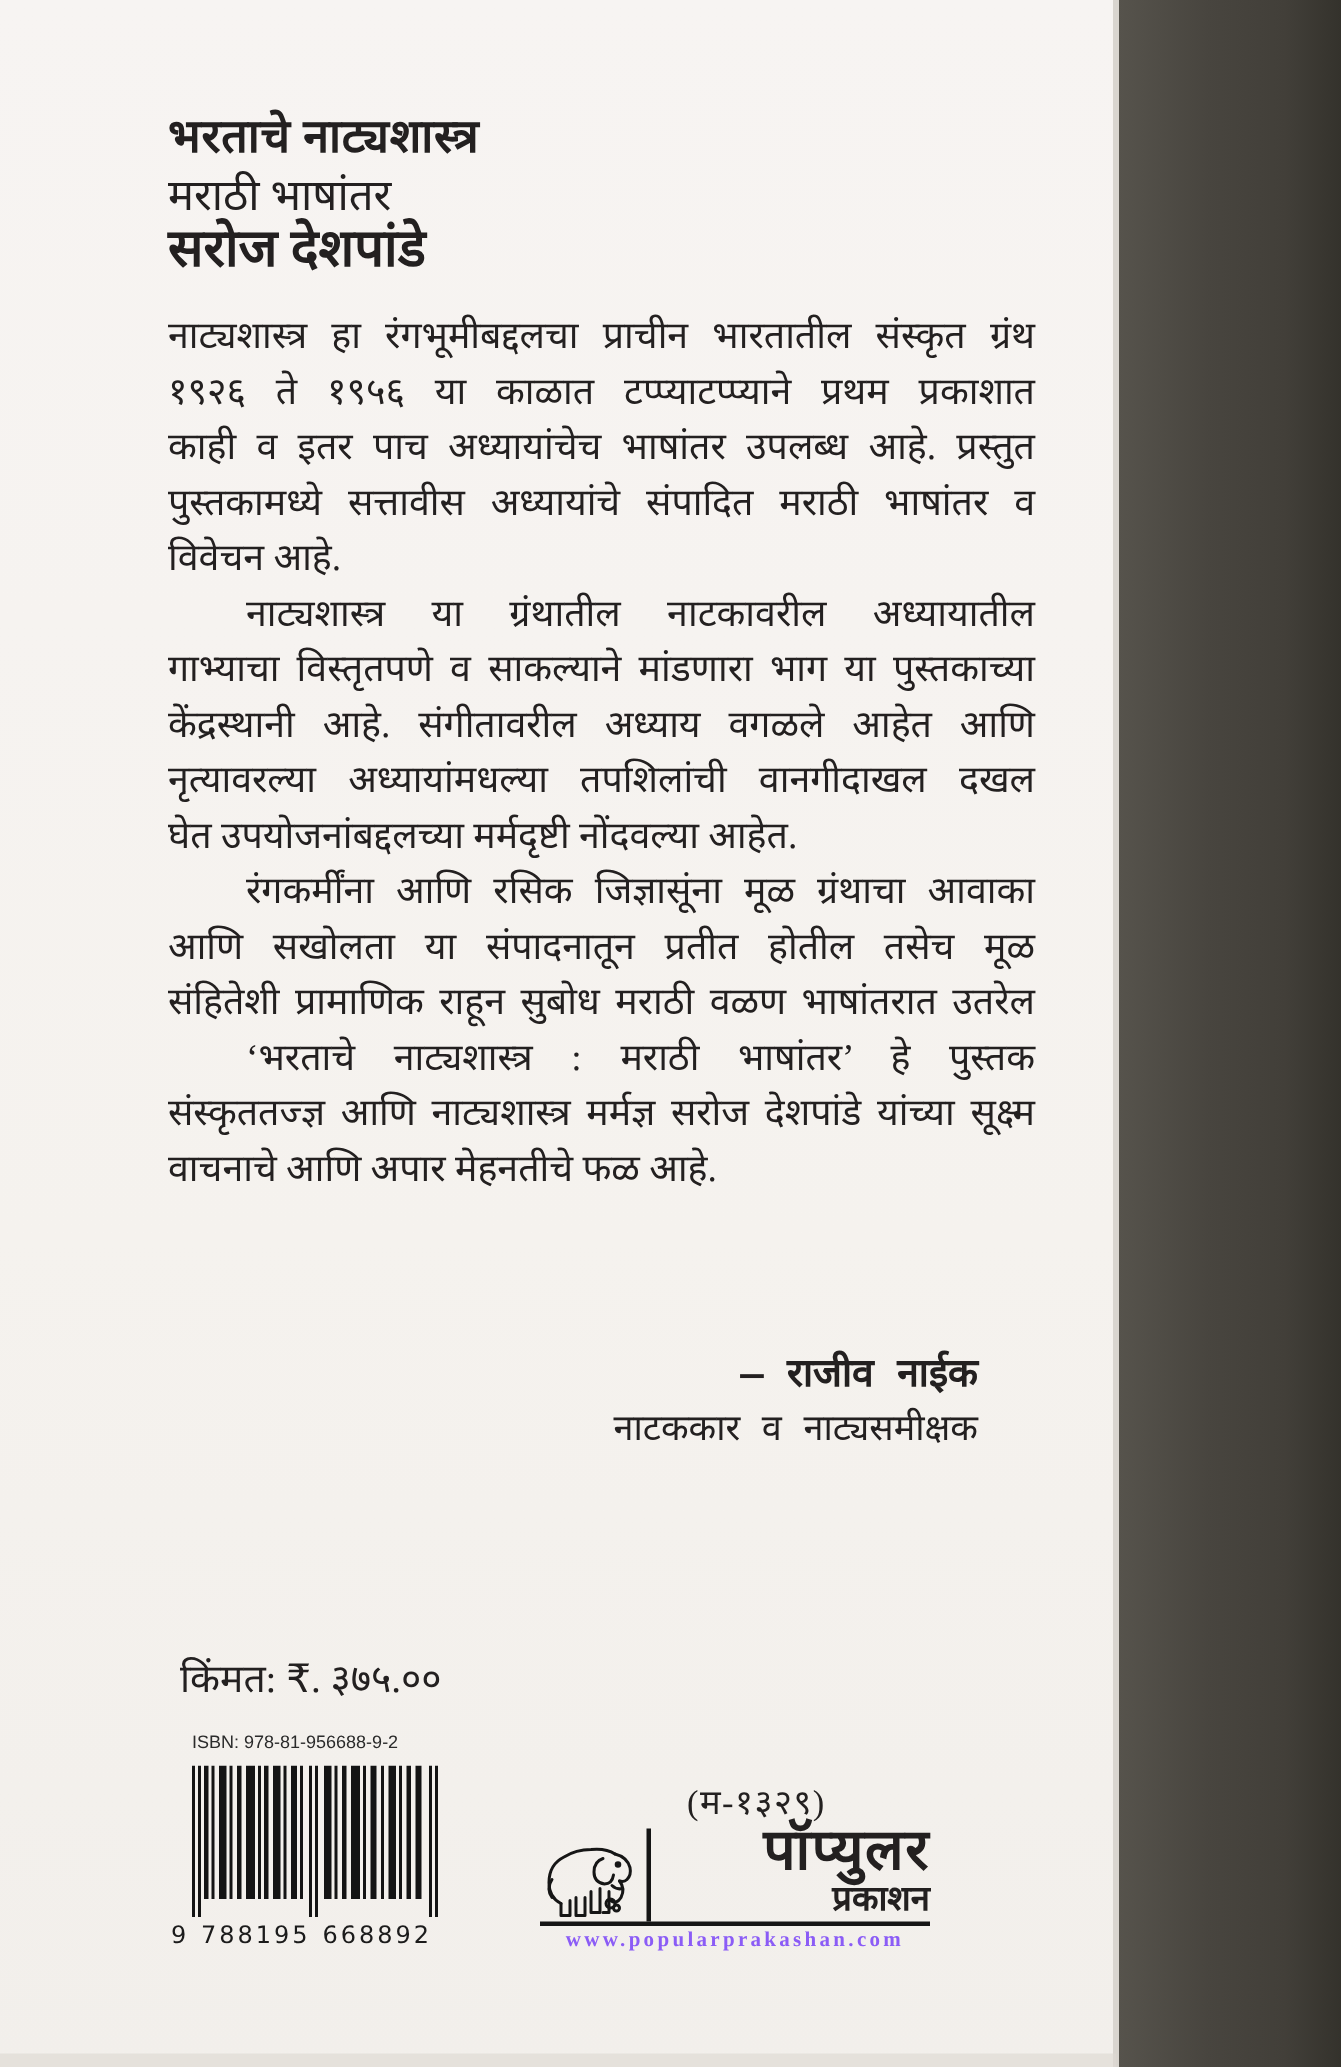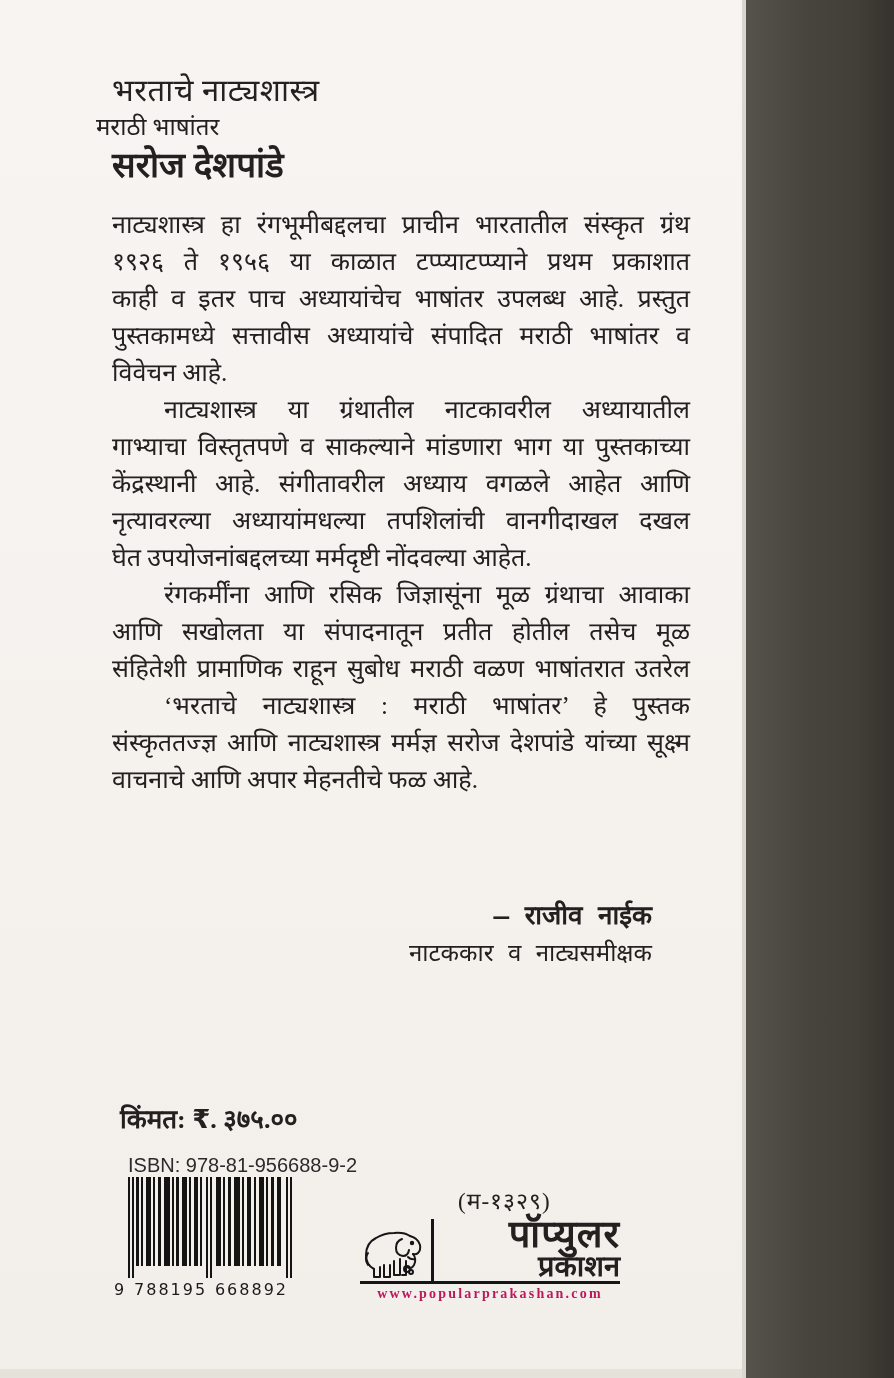--- a/index.html
+++ b/index.html
@@ -11,51 +11,51 @@
   }
   .abs{position:absolute;}
   
   .paper{left:0;top:0;width:744px;height:1378px;background:linear-gradient(180deg,#f7f4f2 0%,#f5f2ee 60%,#f2efeb 100%);}
   .paper-edge{left:742px;top:0;width:4px;height:1378px;background:#d9d5cf;}
   .spine{left:746px;top:0;width:148px;height:1378px;
     background:linear-gradient(90deg,#56534c 0%,#48453f 40%,#423f39 75%,#34322c 100%);}
   .bottom-edge{left:0;top:1369px;width:744px;height:9px;background:#ddd9d3;opacity:.65;}
 
   
-  .book-title{left:112px;top:68px;font-size:31px;font-weight:normal;letter-spacing:.5px;}
-  .book-subtitle{left:96px;top:109px;font-size:24px;}
+  .book-title{left:112px;top:68px;font-size:31px;font-weight:bold;letter-spacing:.5px;}
+  .book-subtitle{left:112px;top:109px;font-size:29px;}
   .book-author{left:112px;top:140px;font-size:35px;font-weight:bold;}
 
   
   .blurb{left:112px;top:206px;width:578px;}
   .ln{display:block;height:37px;line-height:37px;font-size:25px;white-space:nowrap;}
   .j{text-align:justify;text-align-last:justify;white-space:normal;}
   .ind{padding-left:52px;}
 
   
   .attribution{left:112px;top:898px;width:540px;text-align:right;font-family:Liberation Mono, monospace;}
   .reviewer-name{font-size:26px;font-weight:bold;line-height:38px;}
   .reviewer-role{font-size:24px;line-height:38px;}
 
   
-  .price{left:120px;top:1100px;font-size:26px;font-weight:bold;}
-  .isbn-label{left:128px;top:1154px;font-family:"Liberation Sans","DejaVu Sans",sans-serif;font-size:20px;color:#2b2b2b;}
+  .price{left:120px;top:1100px;font-size:26px;font-weight:normal;}
+  .isbn-label{left:128px;top:1154px;font-family:"Liberation Sans","DejaVu Sans",sans-serif;font-size:12px;color:#2b2b2b;}
   .barcode{left:128px;top:1177px;}
   .barcode-digits{left:114px;top:1280px;width:174px;display:flex;justify-content:space-between;
     font-family:"DejaVu Sans","Liberation Sans",sans-serif;font-size:16px;letter-spacing:2px;color:#1b1b1b;}
   .catalog-code{left:458px;top:1184px;width:162px;text-align:left;font-size:23px;letter-spacing:1px;}
 
   
   .elephant{left:362px;top:1215px;}
   .logo-divider{left:431px;top:1219px;width:3px;height:62px;background:#151515;}
   .publisher-name{left:438px;top:1214px;width:182px;text-align:right;font-size:38px;font-weight:bold;line-height:40px;letter-spacing:1px;}
-  .publisher-subname{left:438px;top:1252px;width:182px;text-align:right;font-size:29px;font-weight:bold;line-height:28px;}
+  .publisher-subname{left:438px;top:1252px;width:182px;text-align:right;font-size:23px;font-weight:bold;line-height:28px;}
   .logo-rule{left:360px;top:1281px;width:260px;height:3px;background:#151515;}
   .publisher-url{left:360px;top:1286px;width:260px;text-align:center;
-    font-family:"Liberation Serif","DejaVu Serif",serif;font-weight:600;font-size:14px;letter-spacing:2.2px;color:#be185d;}
+    font-family:"Liberation Serif","DejaVu Serif",serif;font-weight:600;font-size:14px;letter-spacing:2.2px;color:#8b5cf6;}
 </style>
 </head>
 <body>
 
 <div class="abs paper"></div>
 <div class="abs paper-edge"></div>
 <div class="abs spine"></div>
 <div class="abs bottom-edge"></div>
 
 <div class="abs book-title">भरताचे नाट्यशास्त्र</div>

